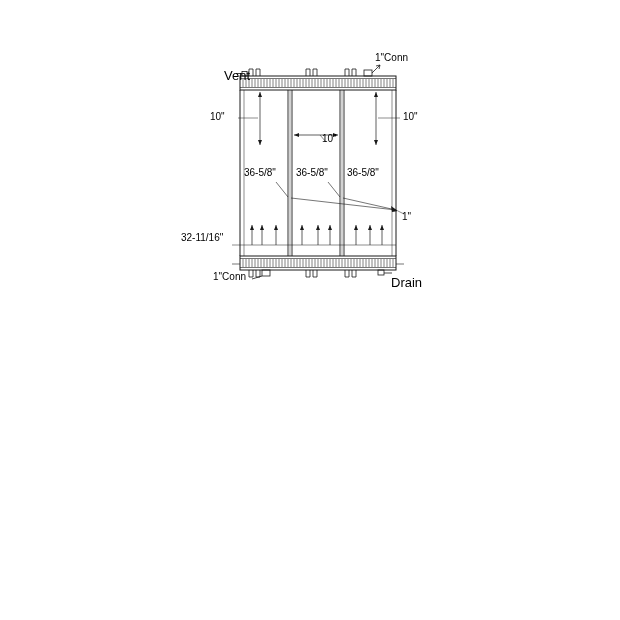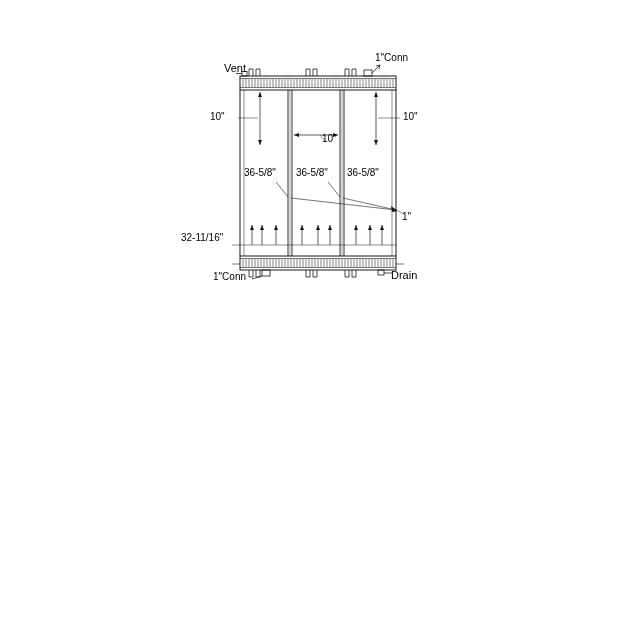--- a/index.html
+++ b/index.html
@@ -22,21 +22,21 @@
     width: 620px;
     height: 620px;
   }
   .lbl {
     position: absolute;
     font-family: "Liberation Sans", sans-serif;
     color: #000000;
     white-space: nowrap;
     letter-spacing: 0px;
   }
-  .lbl-sm { font-size: 11px; }
+  .lbl-sm { font-size: 13px; margin-top: 6px; }
   .lbl-md { font-size: 10px; }
 </style>
 </head>
 <body>
 
 <div id="root">
 
   <svg id="drawing" viewBox="0 0 620 620">
     <g stroke="#1a1a1a" fill="none" stroke-width="0.8">
 

